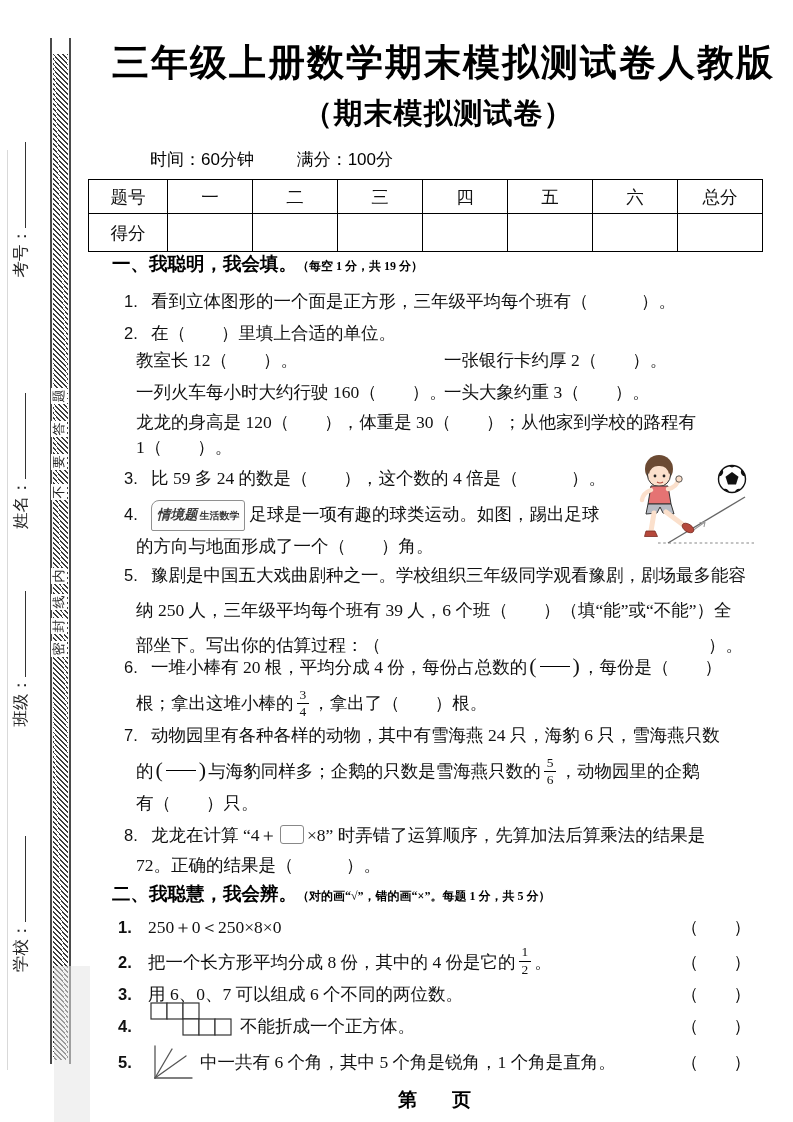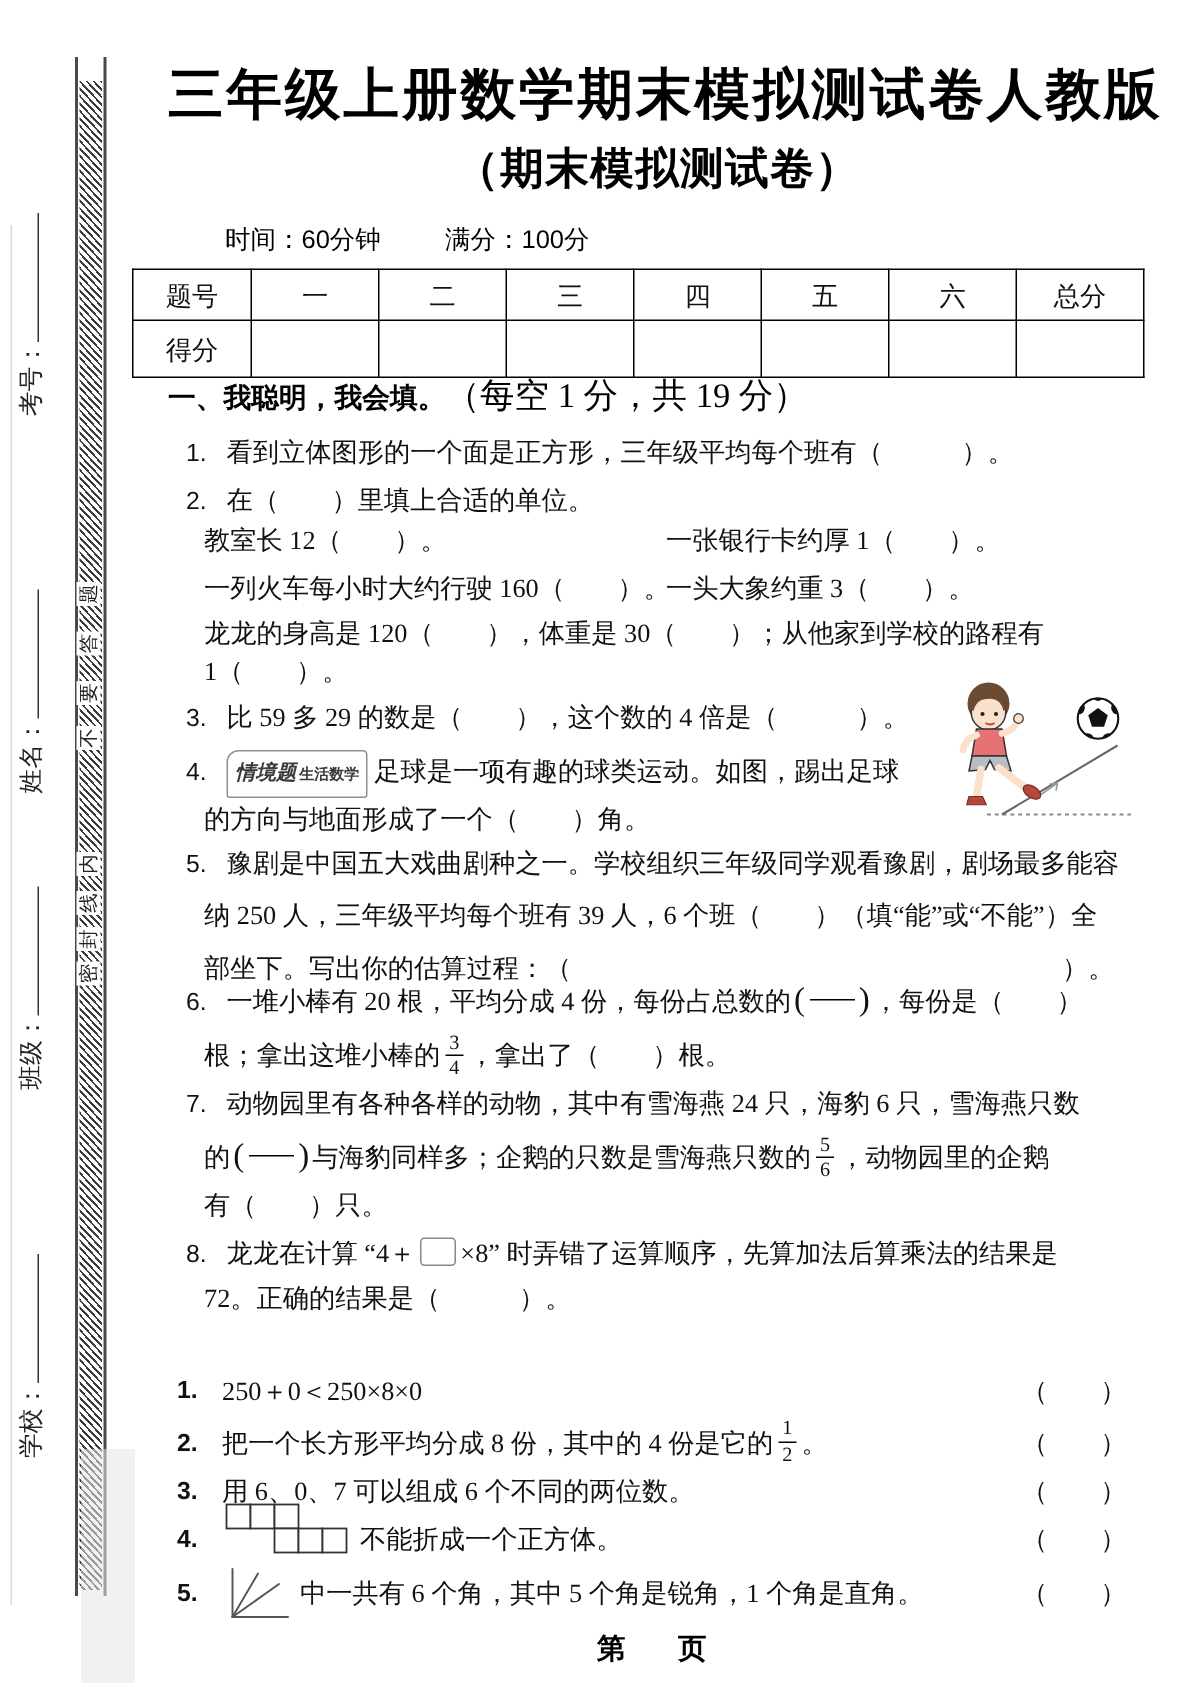--- a/index.html
+++ b/index.html
@@ -25,21 +25,21 @@
          font-weight:bold;font-size:37px;line-height:46px;letter-spacing:2px;color:#000;}
   .subtitle{top:94px;text-align:center;font-family:"Liberation Sans",sans-serif;
             font-weight:bold;font-size:29px;line-height:38px;letter-spacing:1px;color:#000;}
   .info{top:146px;text-align:left;font-size:17px;font-family:"Liberation Sans",sans-serif;color:#000;}
   .info span{margin-left:38px;}
   table.score{position:absolute;top:179px;left:0;width:675px;border-collapse:collapse;table-layout:fixed;}
   table.score td{border:1.6px solid #000;text-align:center;font-size:17.5px;height:33px;padding:0;}
   table.score tr+tr td{height:37px;}
   table.score td.c0{width:78px;}
   .sechead{font-family:"Liberation Sans",sans-serif;font-weight:bold;font-size:18.5px;color:#000;}
-  .sechead .note{font-family:"Liberation Serif",serif;font-weight:normal;font-size:23px;}
+  .sechead .note{font-family:"Liberation Serif",serif;font-weight:bold;font-size:12px;}
   .qnum{display:inline-block;width:27px;padding-left:12px;font-family:"Liberation Sans",sans-serif;font-size:16.5px;}
   .cont{padding-left:24px;}
   .abscol{position:absolute;left:332px;top:0;}
   .jrow{display:flex;align-items:center;}
   .jrow .qnum{width:30px;padding-left:6px;font-weight:bold;}
   .jparen{margin-left:auto;margin-right:14px;}
   .frac{display:inline-flex;flex-direction:column;align-items:center;vertical-align:middle;
         line-height:1.05;font-size:13.5px;margin:0 3px;position:relative;top:-1px;}
   .frac .fn{border-bottom:1.2px solid #000;padding:0 3px 1px;}
   .frac .fd{padding-top:1px;}
@@ -135,35 +135,35 @@
 
     <div class="row" style="top:288px">
       <span class="qnum">1.</span><span>看到立体图形的一个面是正方形，三年级平均每个班有（　　　）。</span>
     </div>
 
     <div class="row" style="top:320px">
       <span class="qnum">2.</span><span>在（　　）里填上合适的单位。</span>
     </div>
     <div class="row" style="top:347px">
       <span class="cont">教室长 12（　　）。</span>
-      <span class="abscol">一张银行卡约厚 1（　　）。</span>
+      <span class="abscol">一张银行卡约厚 2（　　）。</span>
     </div>
     <div class="row" style="top:379px">
       <span class="cont">一列火车每小时大约行驶 160（　　）。</span>
       <span class="abscol">一头大象约重 3（　　）。</span>
     </div>
     <div class="row" style="top:409px">
       <span class="cont">龙龙的身高是 120（　　），体重是 30（　　）；从他家到学校的路程有</span>
     </div>
     <div class="row" style="top:434px">
       <span class="cont">1（　　）。</span>
     </div>
 
     <div class="row" style="top:465px">
-      <span class="qnum">3.</span><span>比 59 多 29 的数是（　　），这个数的 4 倍是（　　　）。</span>
+      <span class="qnum">3.</span><span>比 59 多 24 的数是（　　），这个数的 4 倍是（　　　）。</span>
     </div>
 
     <div class="row" style="top:500px">
       <span class="qnum">4.</span><span class="badge">
           <span class="bmain">情境题</span>
           <span class="bsub">生活数学</span>
         </span><span>足球是一项有趣的球类运动。如图，踢出足球</span>
     </div>
     <div class="row" style="top:533px">
       <span class="cont">的方向与地面形成了一个（　　）角。</span>
@@ -244,20 +244,23 @@
       <span class="cont">有（　　）只。</span>
     </div>
 
     <div class="row" style="top:822px">
       <span class="qnum">8.</span><span>龙龙在计算 “4＋</span><span class="qbox"></span><span>×8” 时弄错了运算顺序，先算加法后算乘法的结果是</span>
     </div>
     <div class="row" style="top:852px">
       <span class="cont">72。正确的结果是（　　　）。</span>
     </div>
 
+    <div class="row sechead" style="top:880px">
+      <span>二、我聪慧，我会辨。</span><span class="note">（对的画“√”，错的画“×”。每题 1 分，共 5 分）</span>
+    </div>
 
     <div class="row jrow" style="top:914px">
       <span class="qnum">1.</span>
         <span>250＋0＜250×8×0</span>
       <span class="jparen">（　　）</span>
     </div>
 
     <div class="row jrow" style="top:945px;line-height:34px">
       <span class="qnum">2.</span>
         <span>把一个长方形平均分成 8 份，其中的 4 份是它的</span>

